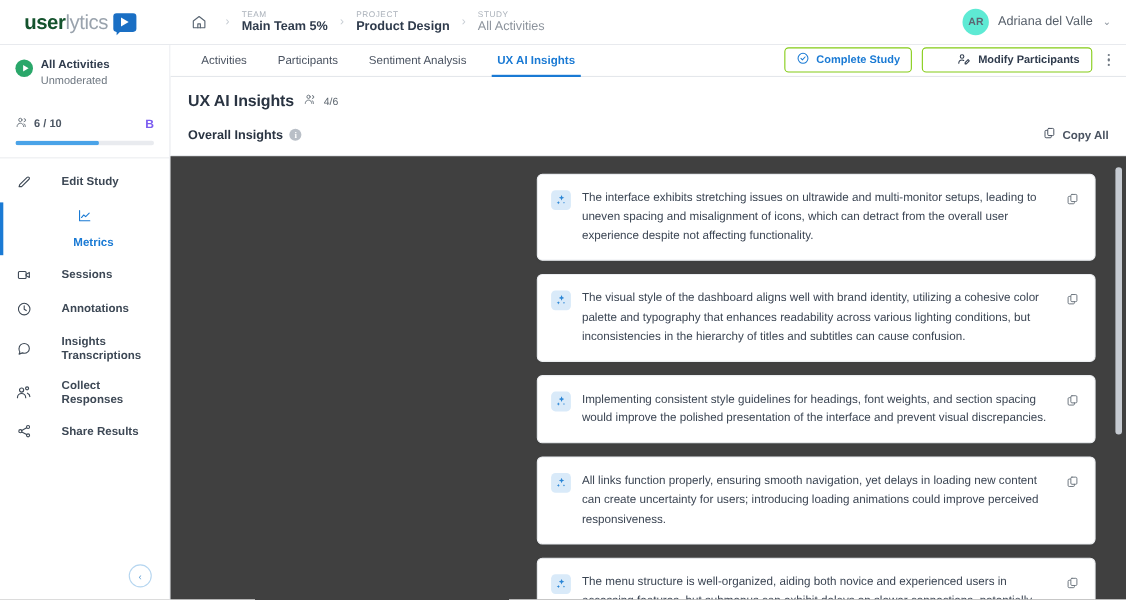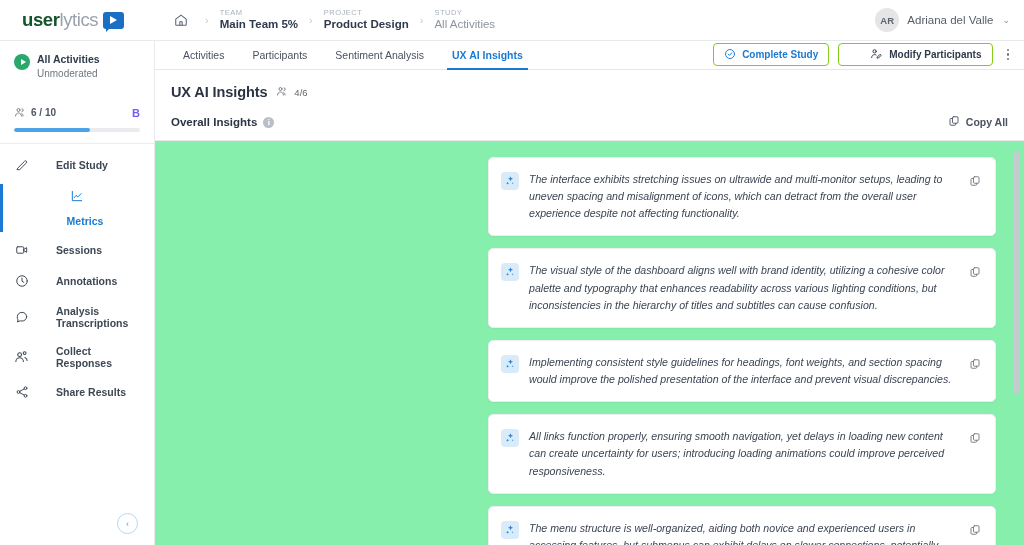--- a/index.html
+++ b/index.html
@@ -39,21 +39,21 @@
   .breadcrumb { display: flex; align-items: center; margin-left: 13px; gap: 0px; }
   .bc-home { color: #5a6673; display: flex; align-items: center; padding: 0 6px; }
   .bc-sep { color: #c6ccd3; font-size: 11px; margin: 0 11px; user-select: none; }
   .bc-item { display: flex; flex-direction: column; justify-content: center; line-height: 1.15; }
   .bc-label { font-size: 7.5px; color: #aab1ba; letter-spacing: 0.5px; text-transform: uppercase; margin-bottom: 1px;}
   .bc-value { font-size: 11.5px; font-weight: bold; color: #2f3b4c; }
   .bc-item.current .bc-value { font-weight: normal; color: #8d949d; }
 
   .user-area { position: absolute; right: 14px; display: flex; align-items: center; gap: 8px; }
   .avatar {
-    width: 24px; height: 24px; border-radius: 50%; background: #e5e5e5;
+    width: 24px; height: 24px; border-radius: 50%; background: #5eead4;
     color: #5c6572; font-size: 9.5px; font-weight: bold;
     display: flex; align-items: center; justify-content: center; letter-spacing: .3px;
   }
   .user-name { font-size: 11.5px; color: #555e69; }
   .caret { color: #8b939d; font-size: 9px; margin-left: 1px; }
 
   
   .body { flex: 1; display: flex; min-height: 0; }
 
   
@@ -143,21 +143,21 @@
     font-size: 8px; font-weight: bold; display: flex; align-items: center; justify-content: center;
     margin-left: 6px; font-family: "Liberation Serif", serif;
   }
   .copy-all {
     margin-left: auto; display: flex; align-items: center; gap: 6px;
     font-size: 10.5px; font-weight: bold; color: #4a5361; cursor: pointer;
   }
 
   
   .scroll-area {
-    flex: 1; background: #86efac; position: relative; overflow: hidden; min-height: 0; font-style: italic;
+    flex: 1; background: #404040; position: relative; overflow: hidden; min-height: 0;
   }
   .cards { padding: 16px 0 16px 0; display: flex; flex-direction: column; gap: 12px; }
   .card {
     width: 508px; margin-left: 333px;
     background: #fff; border: 1px solid #eceef1; border-radius: 5px;
     box-shadow: 0 1px 2px rgba(32,42,54,0.045);
     display: flex; align-items: flex-start; padding: 13px 14px 13px 12px; gap: 10px;
   }
   .ai-ico {
     width: 18px; height: 18px; border-radius: 4px; background: #d9eaf9;
@@ -282,21 +282,21 @@
               </svg>
           </span>
           <span class="nav-label">Annotations</span>
         </div>
         <div class="nav-item">
           <span class="nav-ico">
             <svg width="14" height="14" viewBox="0 0 24 24" fill="none" stroke="#3d4855" stroke-width="1.7" stroke-linecap="round" stroke-linejoin="round">
                 <path d="M20 11.5c0 4.2-3.6 7.5-8 7.5-1 0-2-.2-2.9-.5L4 20.5l1.3-3.4A7.2 7.2 0 0 1 4 11.5C4 7.3 7.6 4 12 4s8 3.3 8 7.5z"></path>
               </svg>
           </span>
-          <span class="nav-label">Analysis Transcriptions</span>
+          <span class="nav-label">Insights Transcriptions</span>
         </div>
         <div class="nav-item">
           <span class="nav-ico">
             <svg width="15" height="15" viewBox="0 0 24 24" fill="none" stroke="#3d4855" stroke-width="1.7" stroke-linecap="round" stroke-linejoin="round">
                 <circle cx="9" cy="9" r="3"></circle>
                 <path d="M3 20c0-3.3 2.7-6 6-6s6 2.7 6 6"></path>
                 <circle cx="17" cy="6.5" r="2.2"></circle>
                 <path d="M17.5 13.5c2 .8 3.5 2.6 3.5 5"></path>
               </svg>
           </span>

